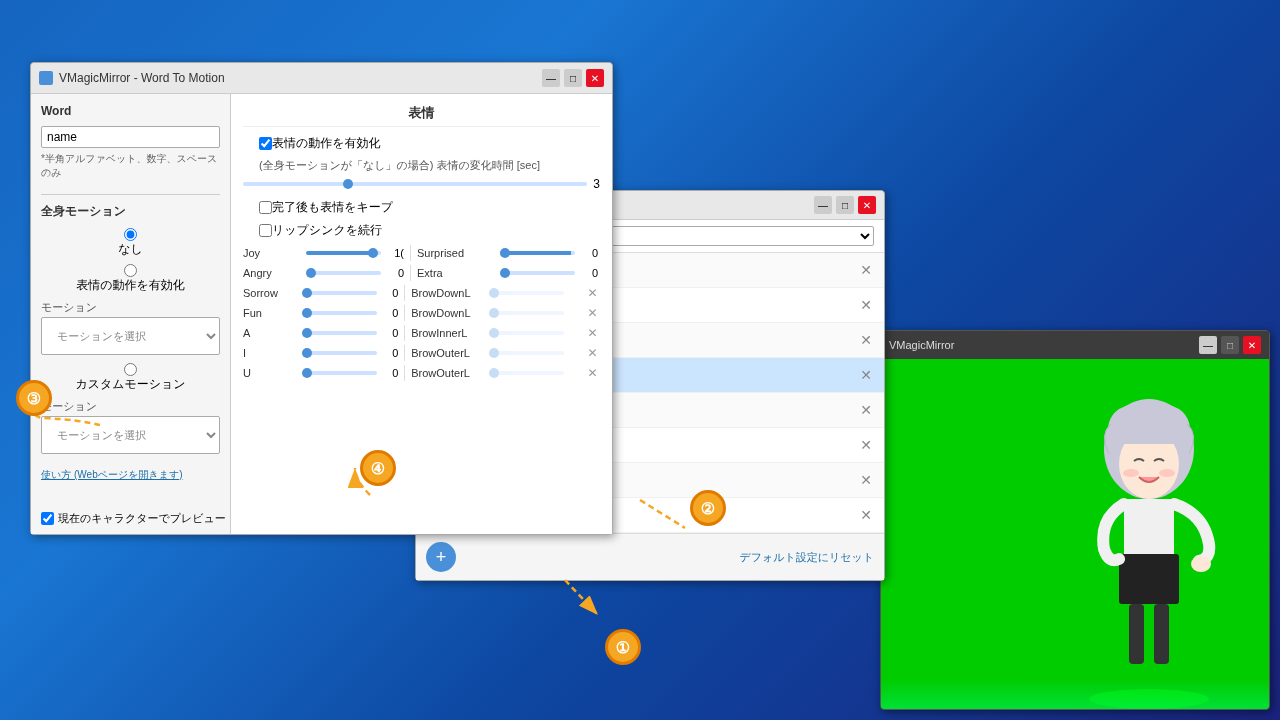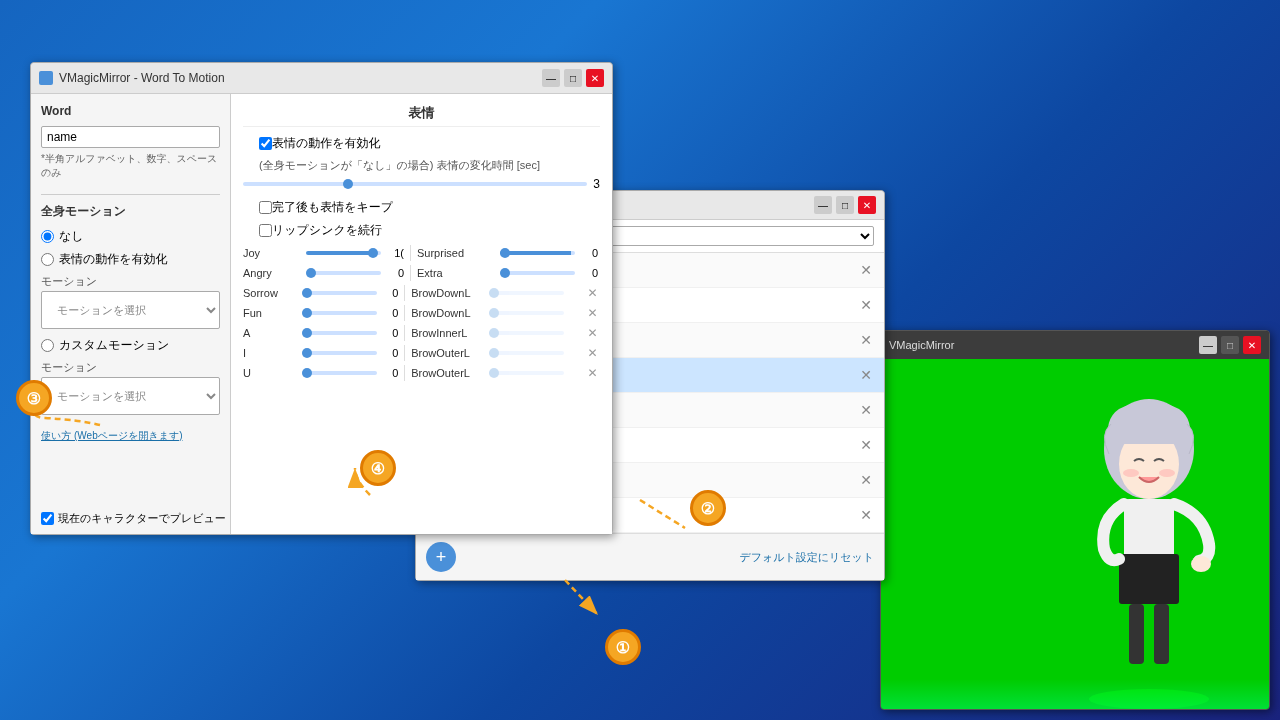--- a/index.html
+++ b/index.html
@@ -118,23 +118,23 @@
     }
 
     .section-divider {
       border-top: 1px solid #ccc;
       margin: 8px 0;
     }
 
     .radio-item {
       display: flex;
       align-items: center;
-      gap: 5px;
       margin-bottom: 6px;
       font-size: 12px;
+      flex-direction: column;
     }
 
     .radio-item input[type=radio] {
       margin: 0;
     }
 
     .motion-section {
       margin-top: 4px;
     }
 

